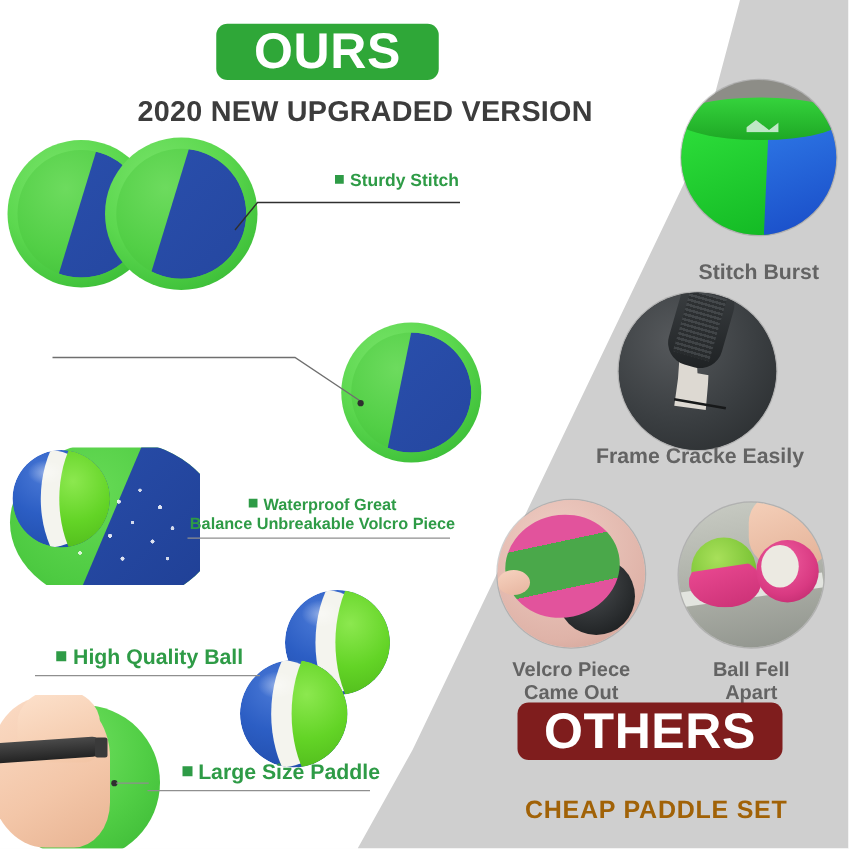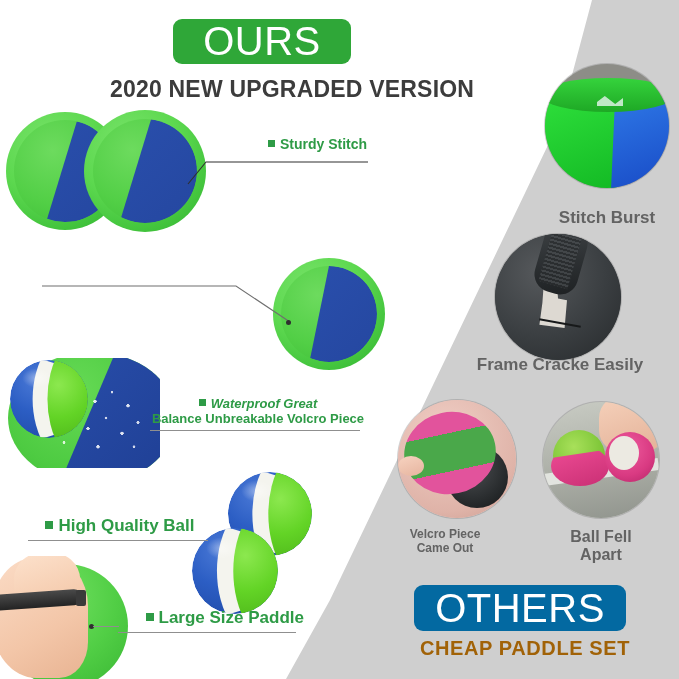--- a/index.html
+++ b/index.html
@@ -9,24 +9,24 @@
   
   .gray-panel{
     position:absolute;left:0;top:0;width:679px;height:679px;
     background:#cfcfcf;
     clip-path:polygon(592px 0px, 679px 0px, 679px 679px, 286px 679px, 330px 600px, 560px 120px);
   }
 
   
   .badge{
     position:absolute;display:flex;align-items:center;justify-content:center;
-    border-radius:9px;color:#ffffff;font-weight:normal;letter-spacing:0.5px;
+    border-radius:9px;color:#ffffff;font-weight:bold;letter-spacing:0.5px;
   }
   #ours-badge{left:173px;top:19px;width:178px;height:45px;background:#2fa738;font-size:40px;}
-  #others-badge{left:414px;top:585px;width:212px;height:46px;background:#0369a1;font-size:40px;}
+  #others-badge{left:414px;top:562px;width:212px;height:46px;background:#7f1d1d;font-size:40px;}
 
   .subtitle{
     position:absolute;font-weight:bold;color:#3c3c3c;white-space:nowrap;
   }
   #ours-sub{left:110px;top:76px;font-size:23px;letter-spacing:0.2px;}
   #others-sub{left:420px;top:637px;font-size:20px;color:#a16207;letter-spacing:0.6px;}
 
   
   .callout{position:absolute;}
   .callout .txt{
@@ -186,21 +186,21 @@
       <span class="bullet"></span><span>Sturdy Stitch</span>
     </div>
   </div>
 
   <svg class="leader" style="left:40px;top:278px;width:260px;height:46px;">
     <polyline points="2,8 196,8 250,44" fill="none" stroke="#6f6f6f" stroke-width="1.1"></polyline>
   </svg>
   <div style="position:absolute;left:286px;top:320px;width:5px;height:5px;border-radius:50%;background:#2f2f2f;"></div>
 
   <div class="callout" style="left:150px;top:396px;width:216px;">
-    <div class="txt" style="font-size:13px;text-align:center;font-style:italic;">
+    <div class="txt" style="font-size:13px;text-align:center;">
       <span class="bullet"></span><span>Waterproof Great</span>
     </div>
     <div class="txt" style="font-size:13px;text-align:center;">
       <span>Balance Unbreakable Volcro Piece</span>
     </div>
     <div class="rule" style="width:210px;"></div>
   </div>
 
   <div class="callout" style="left:28px;top:516px;width:184px;text-align:center;">
     <div class="txt" style="font-size:17px;">
@@ -251,21 +251,21 @@
     <div style="position:absolute;inset:0;border-radius:50%;
                 background:radial-gradient(circle at 40% 30%, #f0cfc6 0%, #dfb3a8 70%, #c99a8e 100%);"></div>
     <div style="position:absolute;left:48px;top:46px;width:62px;height:62px;border-radius:50%;
                 background:radial-gradient(circle at 40% 34%, #4d5053 0%, #2a2d2f 60%, #141617 100%);"></div>
     <div style="position:absolute;left:6px;top:12px;width:92px;height:82px;border-radius:50%;
                 background:linear-gradient(180deg,#e2539c 0%, #e2539c 26%, #4aa84a 26%, #4aa84a 72%, #e2539c 72%, #e2539c 100%);
                 transform:rotate(-12deg);"></div>
     <div style="position:absolute;left:0px;top:56px;width:26px;height:20px;border-radius:50%;
                 background:linear-gradient(160deg,#f7d3c0,#e6b49f);"></div>
   </div>
-  <div class="right-cap" style="left:375px;top:528px;width:140px;font-size:12px;">Velcro Piece
+  <div class="right-cap" style="left:387px;top:528px;width:140px;font-size:16px;">Velcro Piece
 Came Out</div>
 
   <div class="circle-photo" style="left:543px;top:402px;width:116px;height:116px;background:#b9bcb5;">
     <div style="position:absolute;inset:0;border-radius:50%;
                 background:linear-gradient(170deg,#c9ccc4 0%,#a9aca4 60%,#8f938c 100%);"></div>
     <div style="position:absolute;left:0;top:64px;width:116px;height:12px;background:#e2e4df;transform:rotate(-8deg);"></div>
     <div style="position:absolute;left:56px;top:-8px;width:66px;height:60px;border-radius:40%;
                 background:linear-gradient(160deg,#f6d2bc,#e3b096);"></div>
     <div style="position:absolute;left:10px;top:28px;width:52px;height:52px;border-radius:50%;
                 background:radial-gradient(circle at 40% 32%, #a8e05a 0%, #7ec638 60%, #5aa125 100%);"></div>

